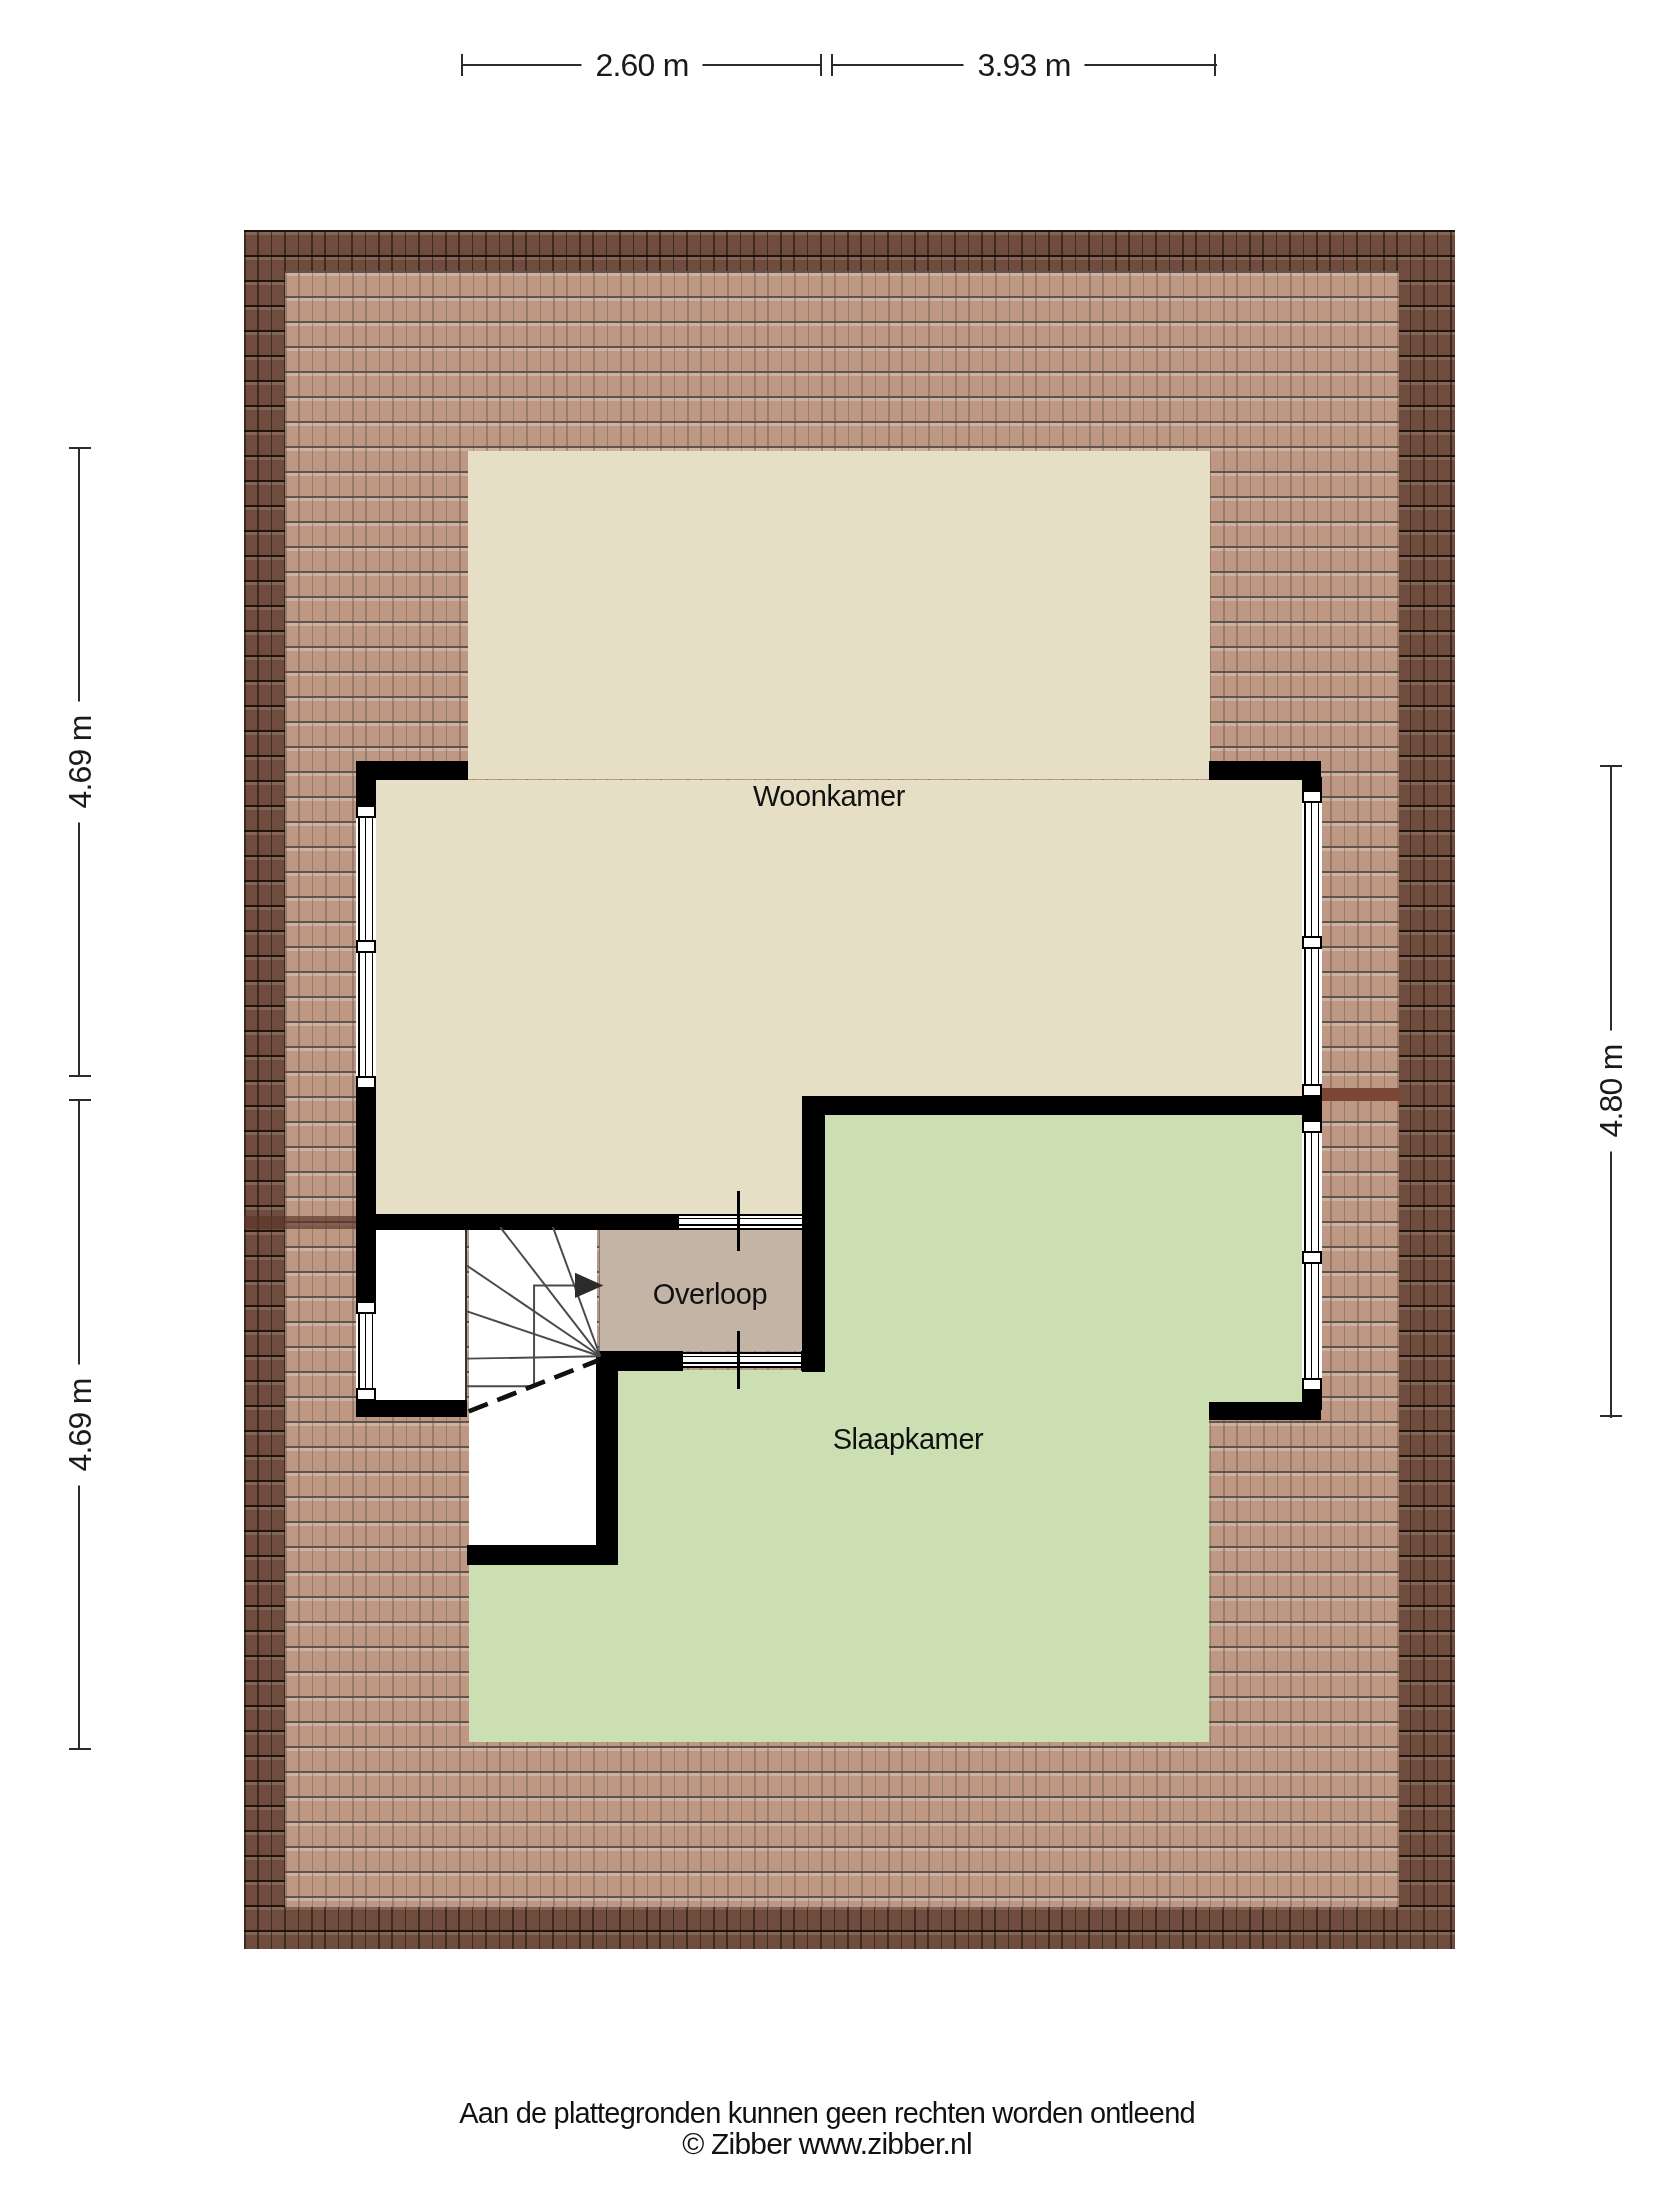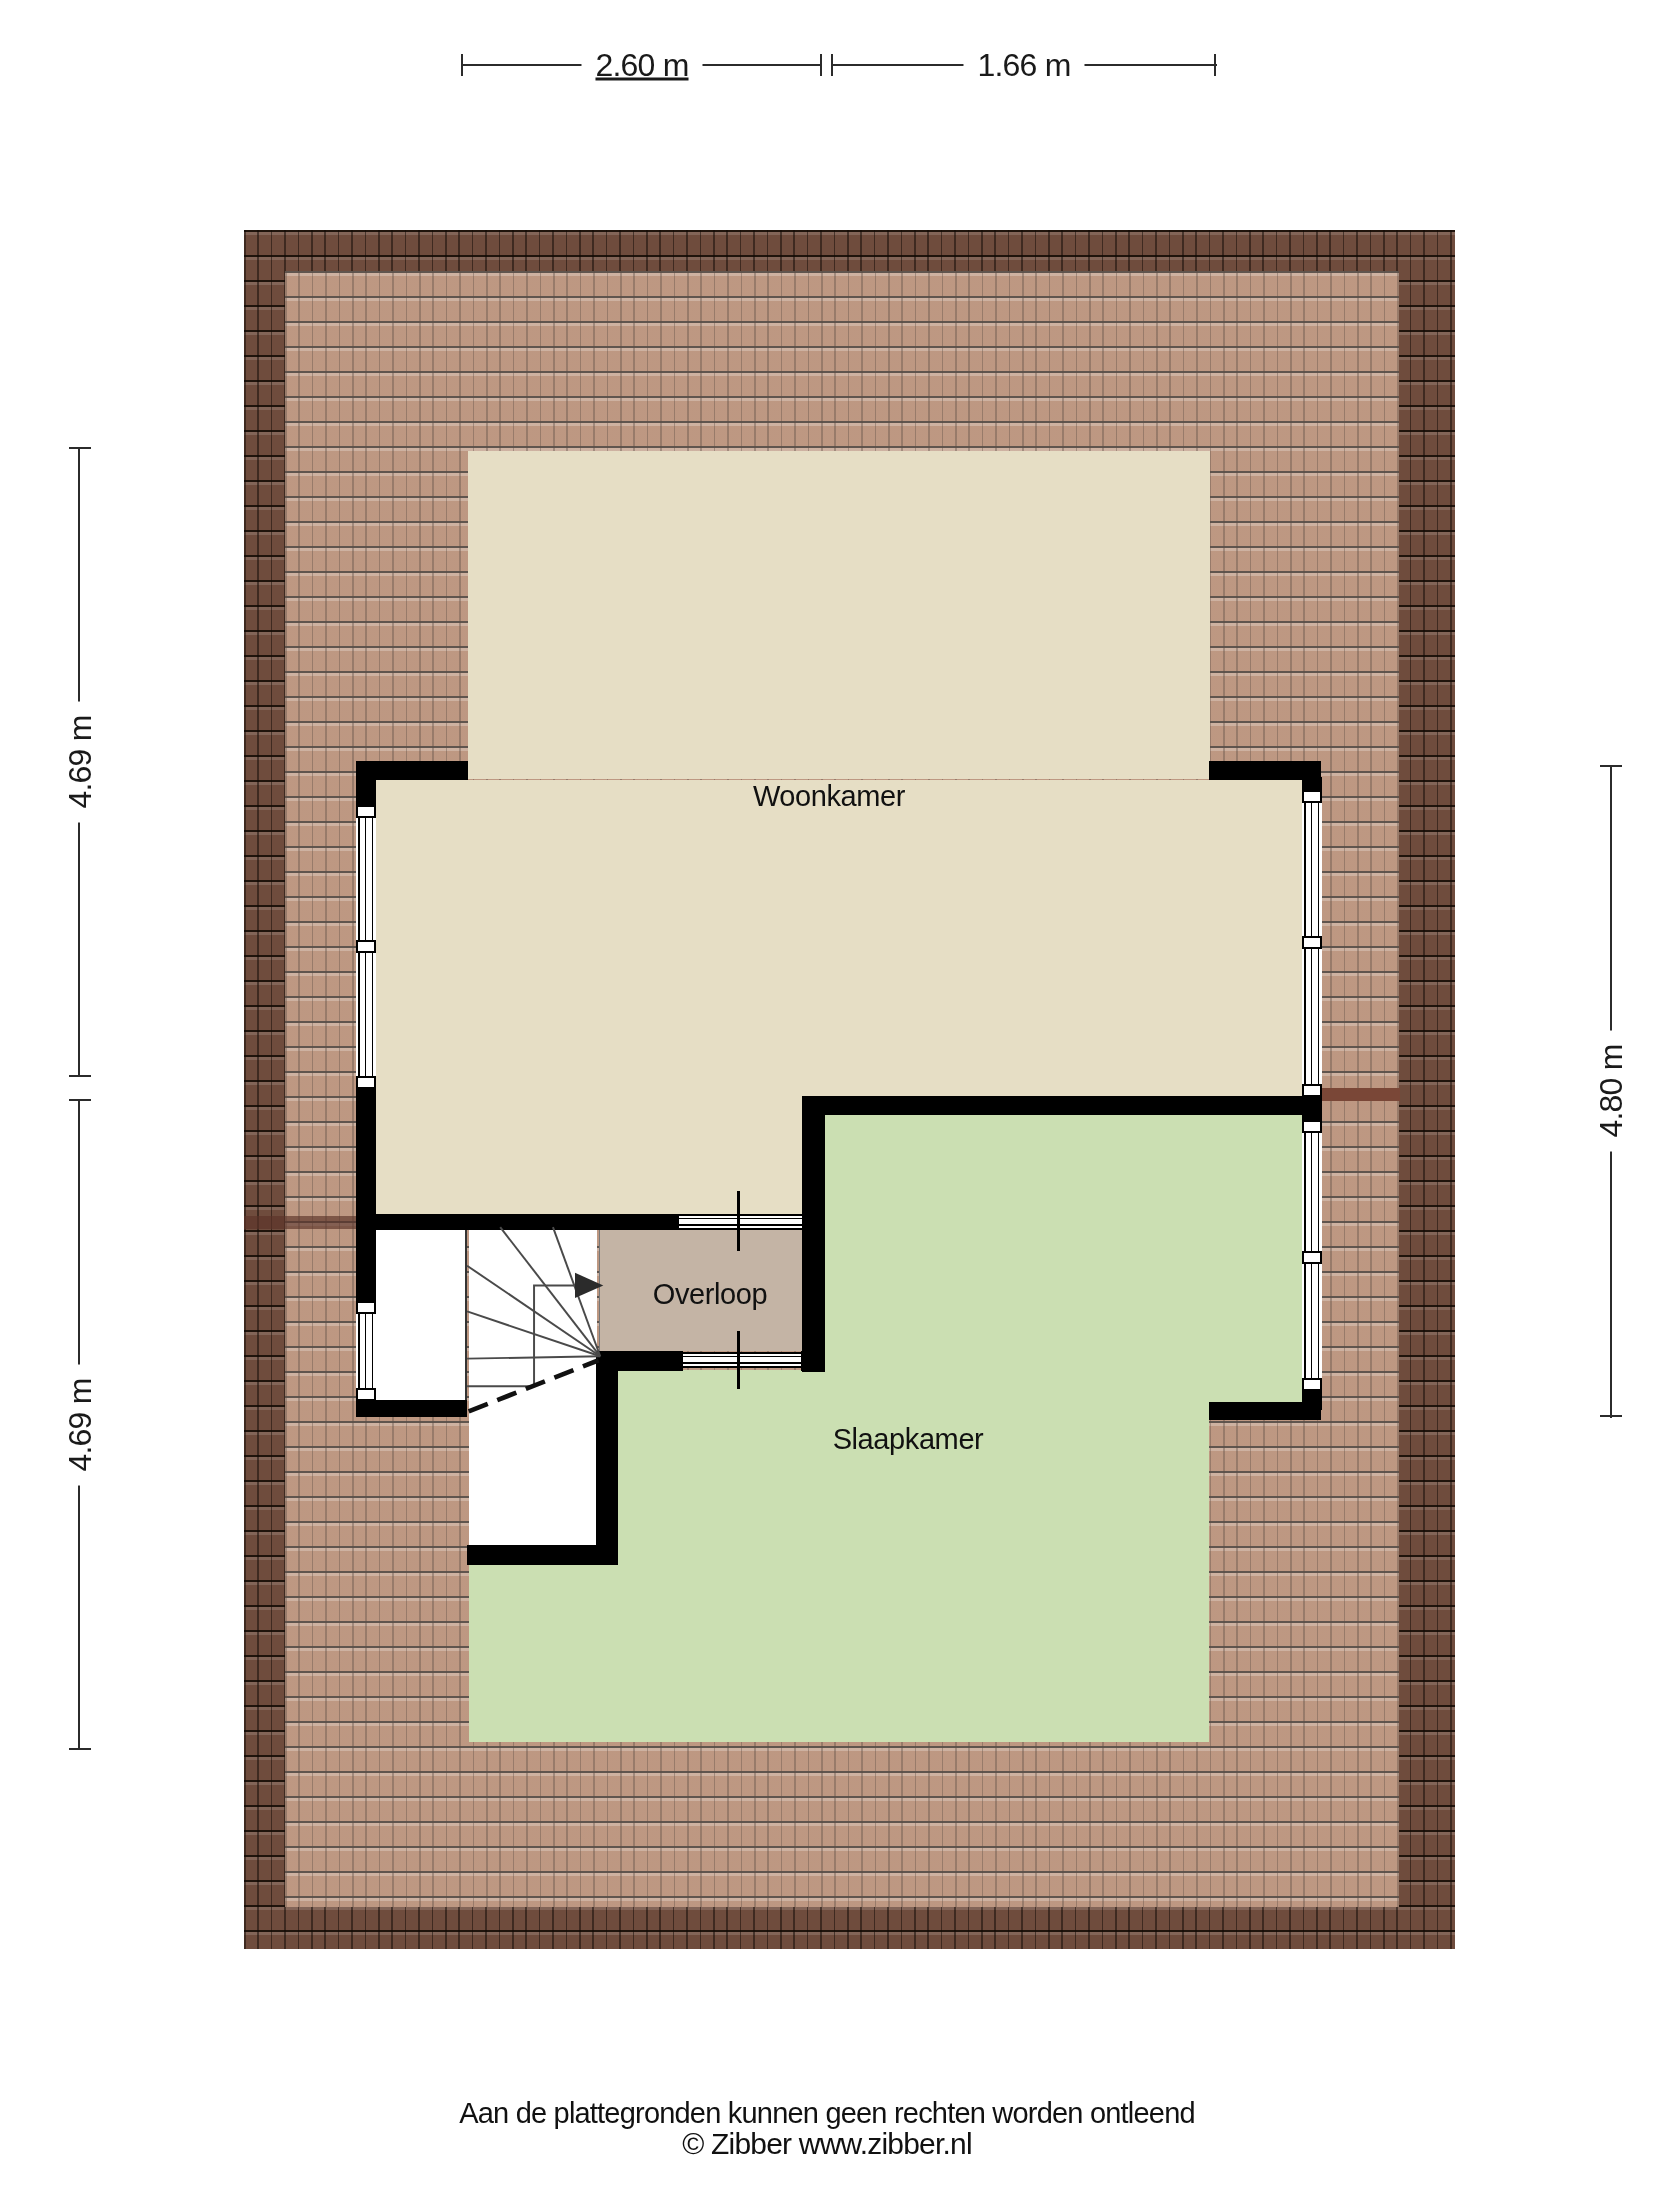--- a/index.html
+++ b/index.html
@@ -140,26 +140,26 @@
     <line x1="35" y1="252" x2="200" y2="187" stroke="#111" stroke-width="6" stroke-dasharray="26 13"></line>
   </svg>
 
   <div class="abs room-label" style="left:829px;top:775px;margin-top:21px;">Woonkamer</div>
   <div class="abs room-label" style="left:710px;top:1294px;">Overloop</div>
   <div class="abs room-label" style="left:908px;top:1439px;">Slaapkamer</div>
 
   <div class="abs dim-line-h" style="left:461px;top:64px;width:361px;"></div>
   <div class="abs dim-tick-v" style="left:461px;top:54px;"></div>
   <div class="abs dim-tick-v" style="left:820px;top:54px;"></div>
-  <div class="abs dim-label" style="left:642px;top:65px;text-decoration:underline;">2.60 m</div>
+  <div class="abs dim-label" style="left:642px;top:65px;">2.60 m</div>
 
   <div class="abs dim-line-h" style="left:831px;top:64px;width:386px;"></div>
   <div class="abs dim-tick-v" style="left:831px;top:54px;"></div>
   <div class="abs dim-tick-v" style="left:1214px;top:54px;"></div>
-  <div class="abs dim-label" style="left:1024px;top:65px;">1.66 m</div>
+  <div class="abs dim-label" style="left:1024px;top:65px;">3.93 m</div>
 
   <div class="abs dim-line-v" style="left:78px;top:447px;height:630px;"></div>
   <div class="abs dim-tick-h" style="left:69px;top:447px;"></div>
   <div class="abs dim-tick-h" style="left:69px;top:1075px;"></div>
   <div class="abs dim-label rot" style="left:80px;top:762px;">4.69 m</div>
 
   <div class="abs dim-line-v" style="left:78px;top:1099px;height:651px;"></div>
   <div class="abs dim-tick-h" style="left:69px;top:1099px;"></div>
   <div class="abs dim-tick-h" style="left:69px;top:1748px;"></div>
   <div class="abs dim-label rot" style="left:80px;top:1425px;">4.69 m</div>

